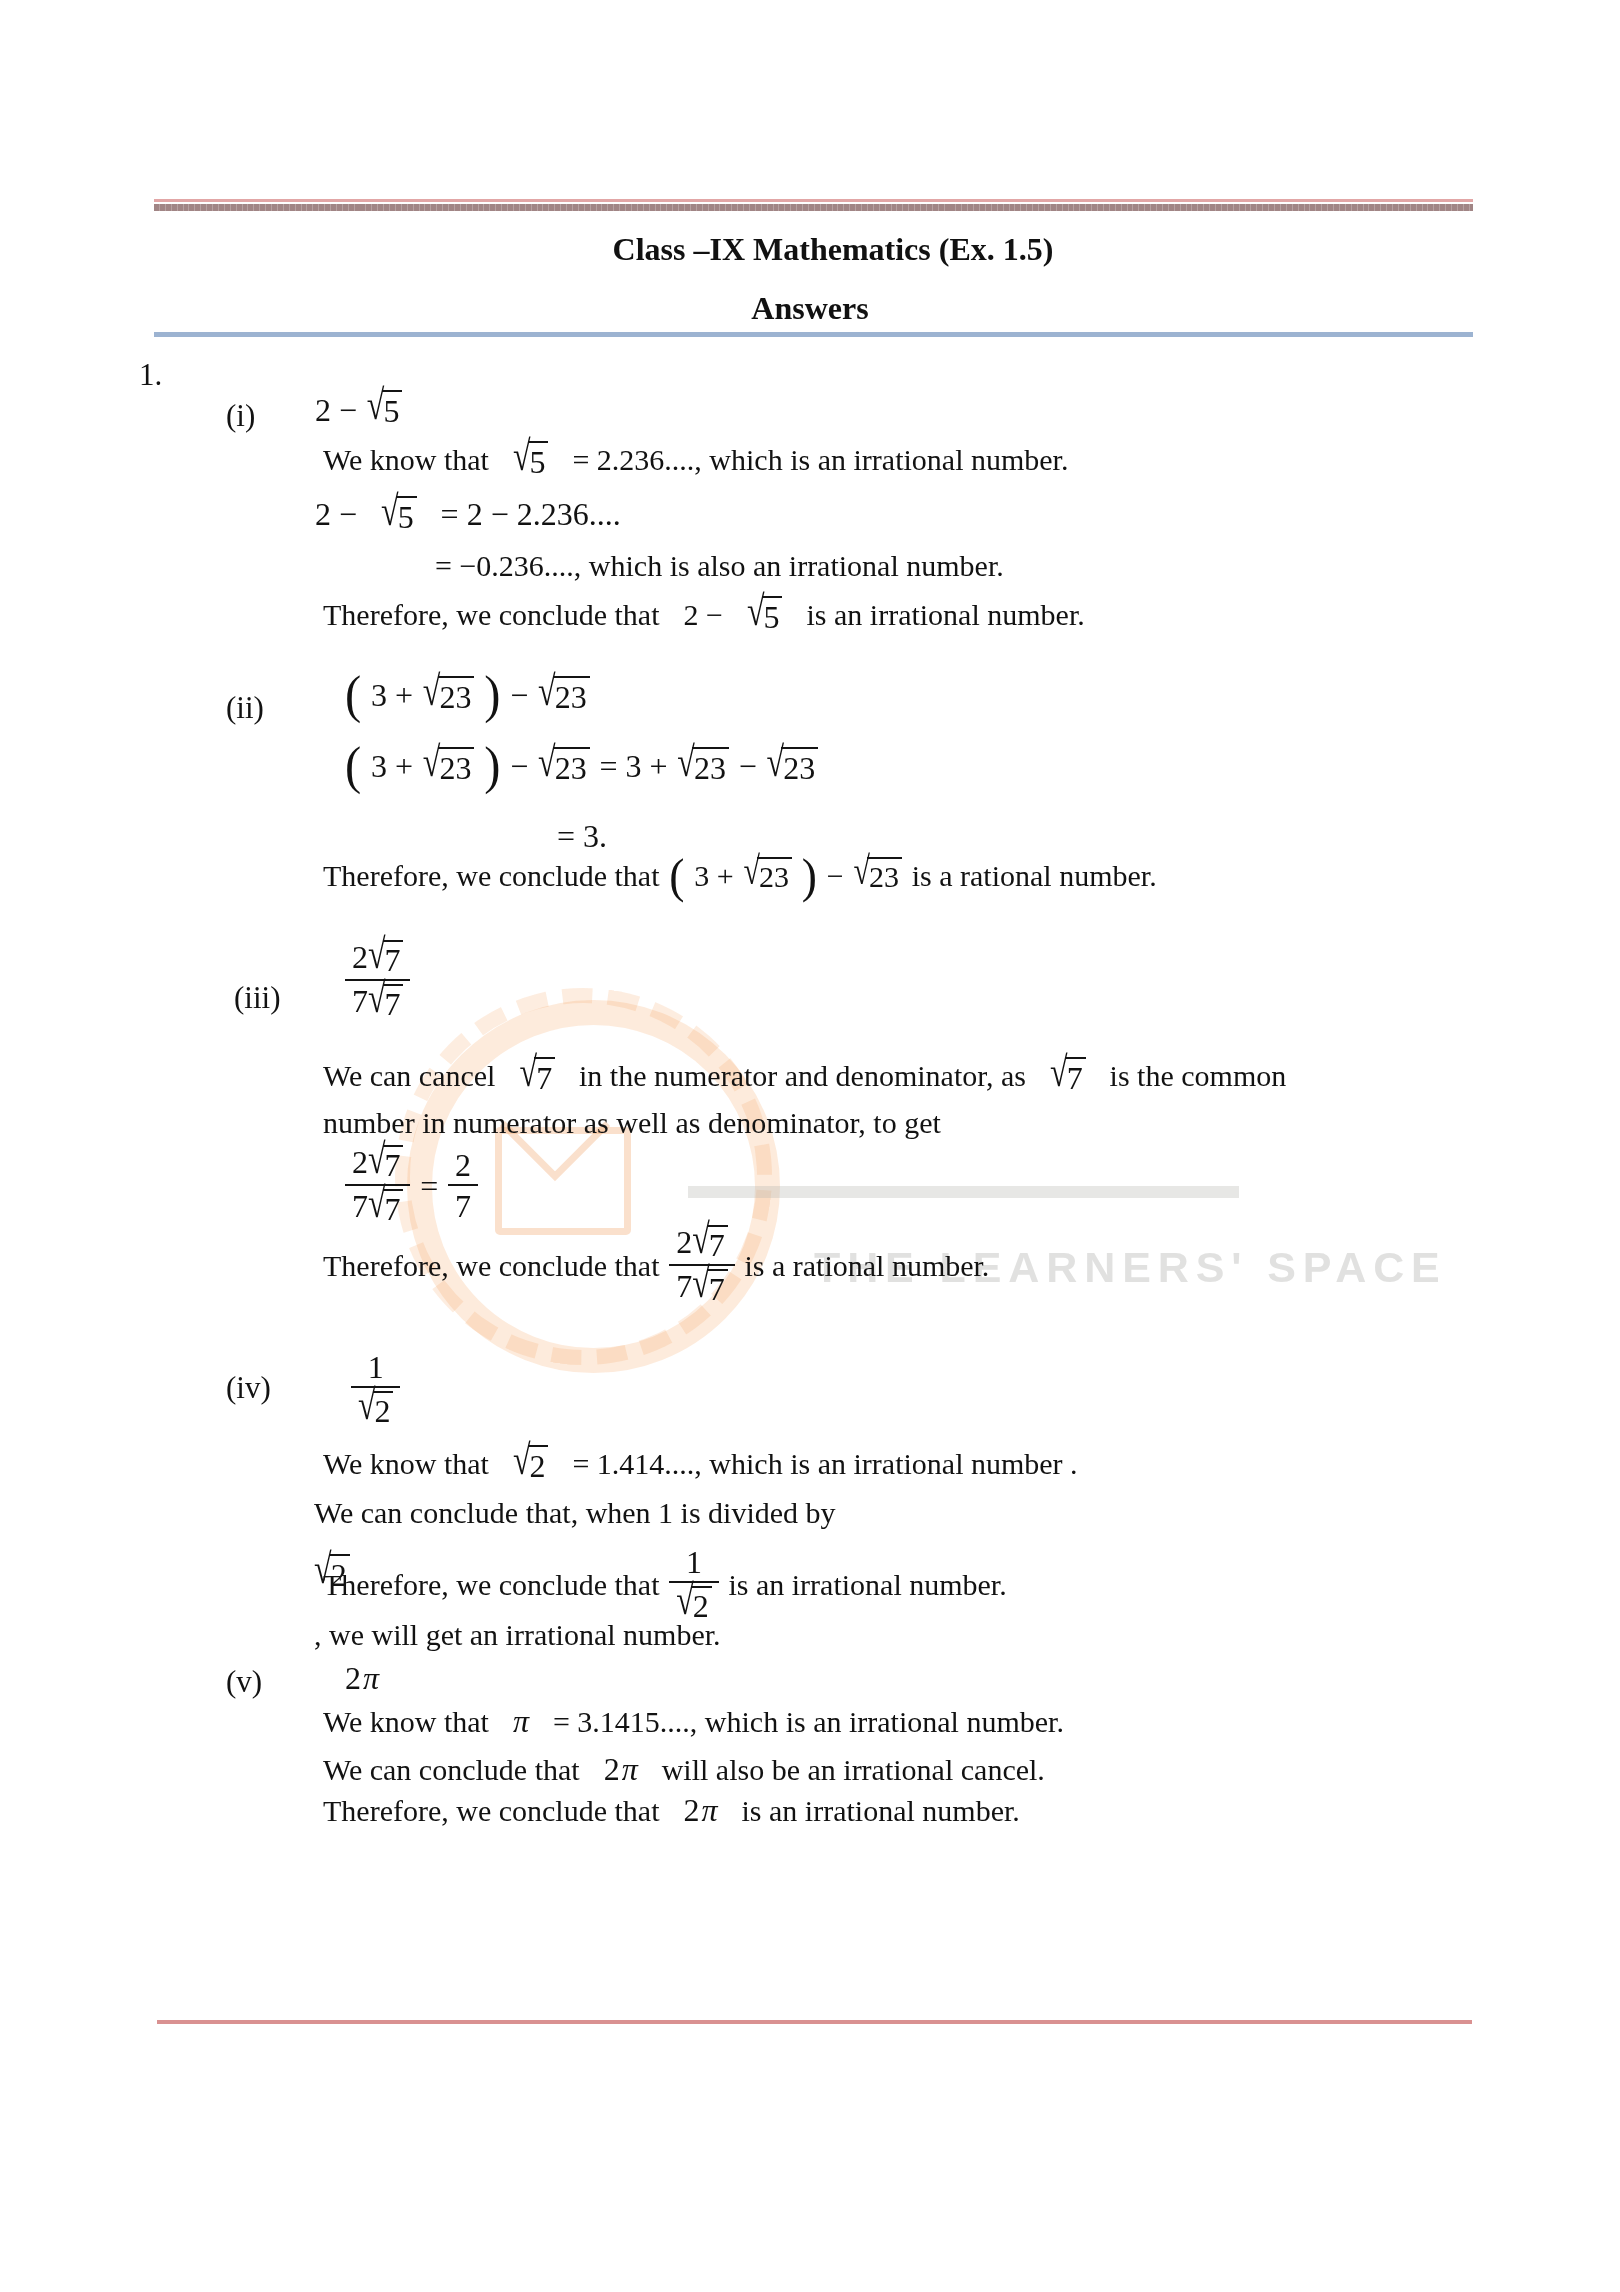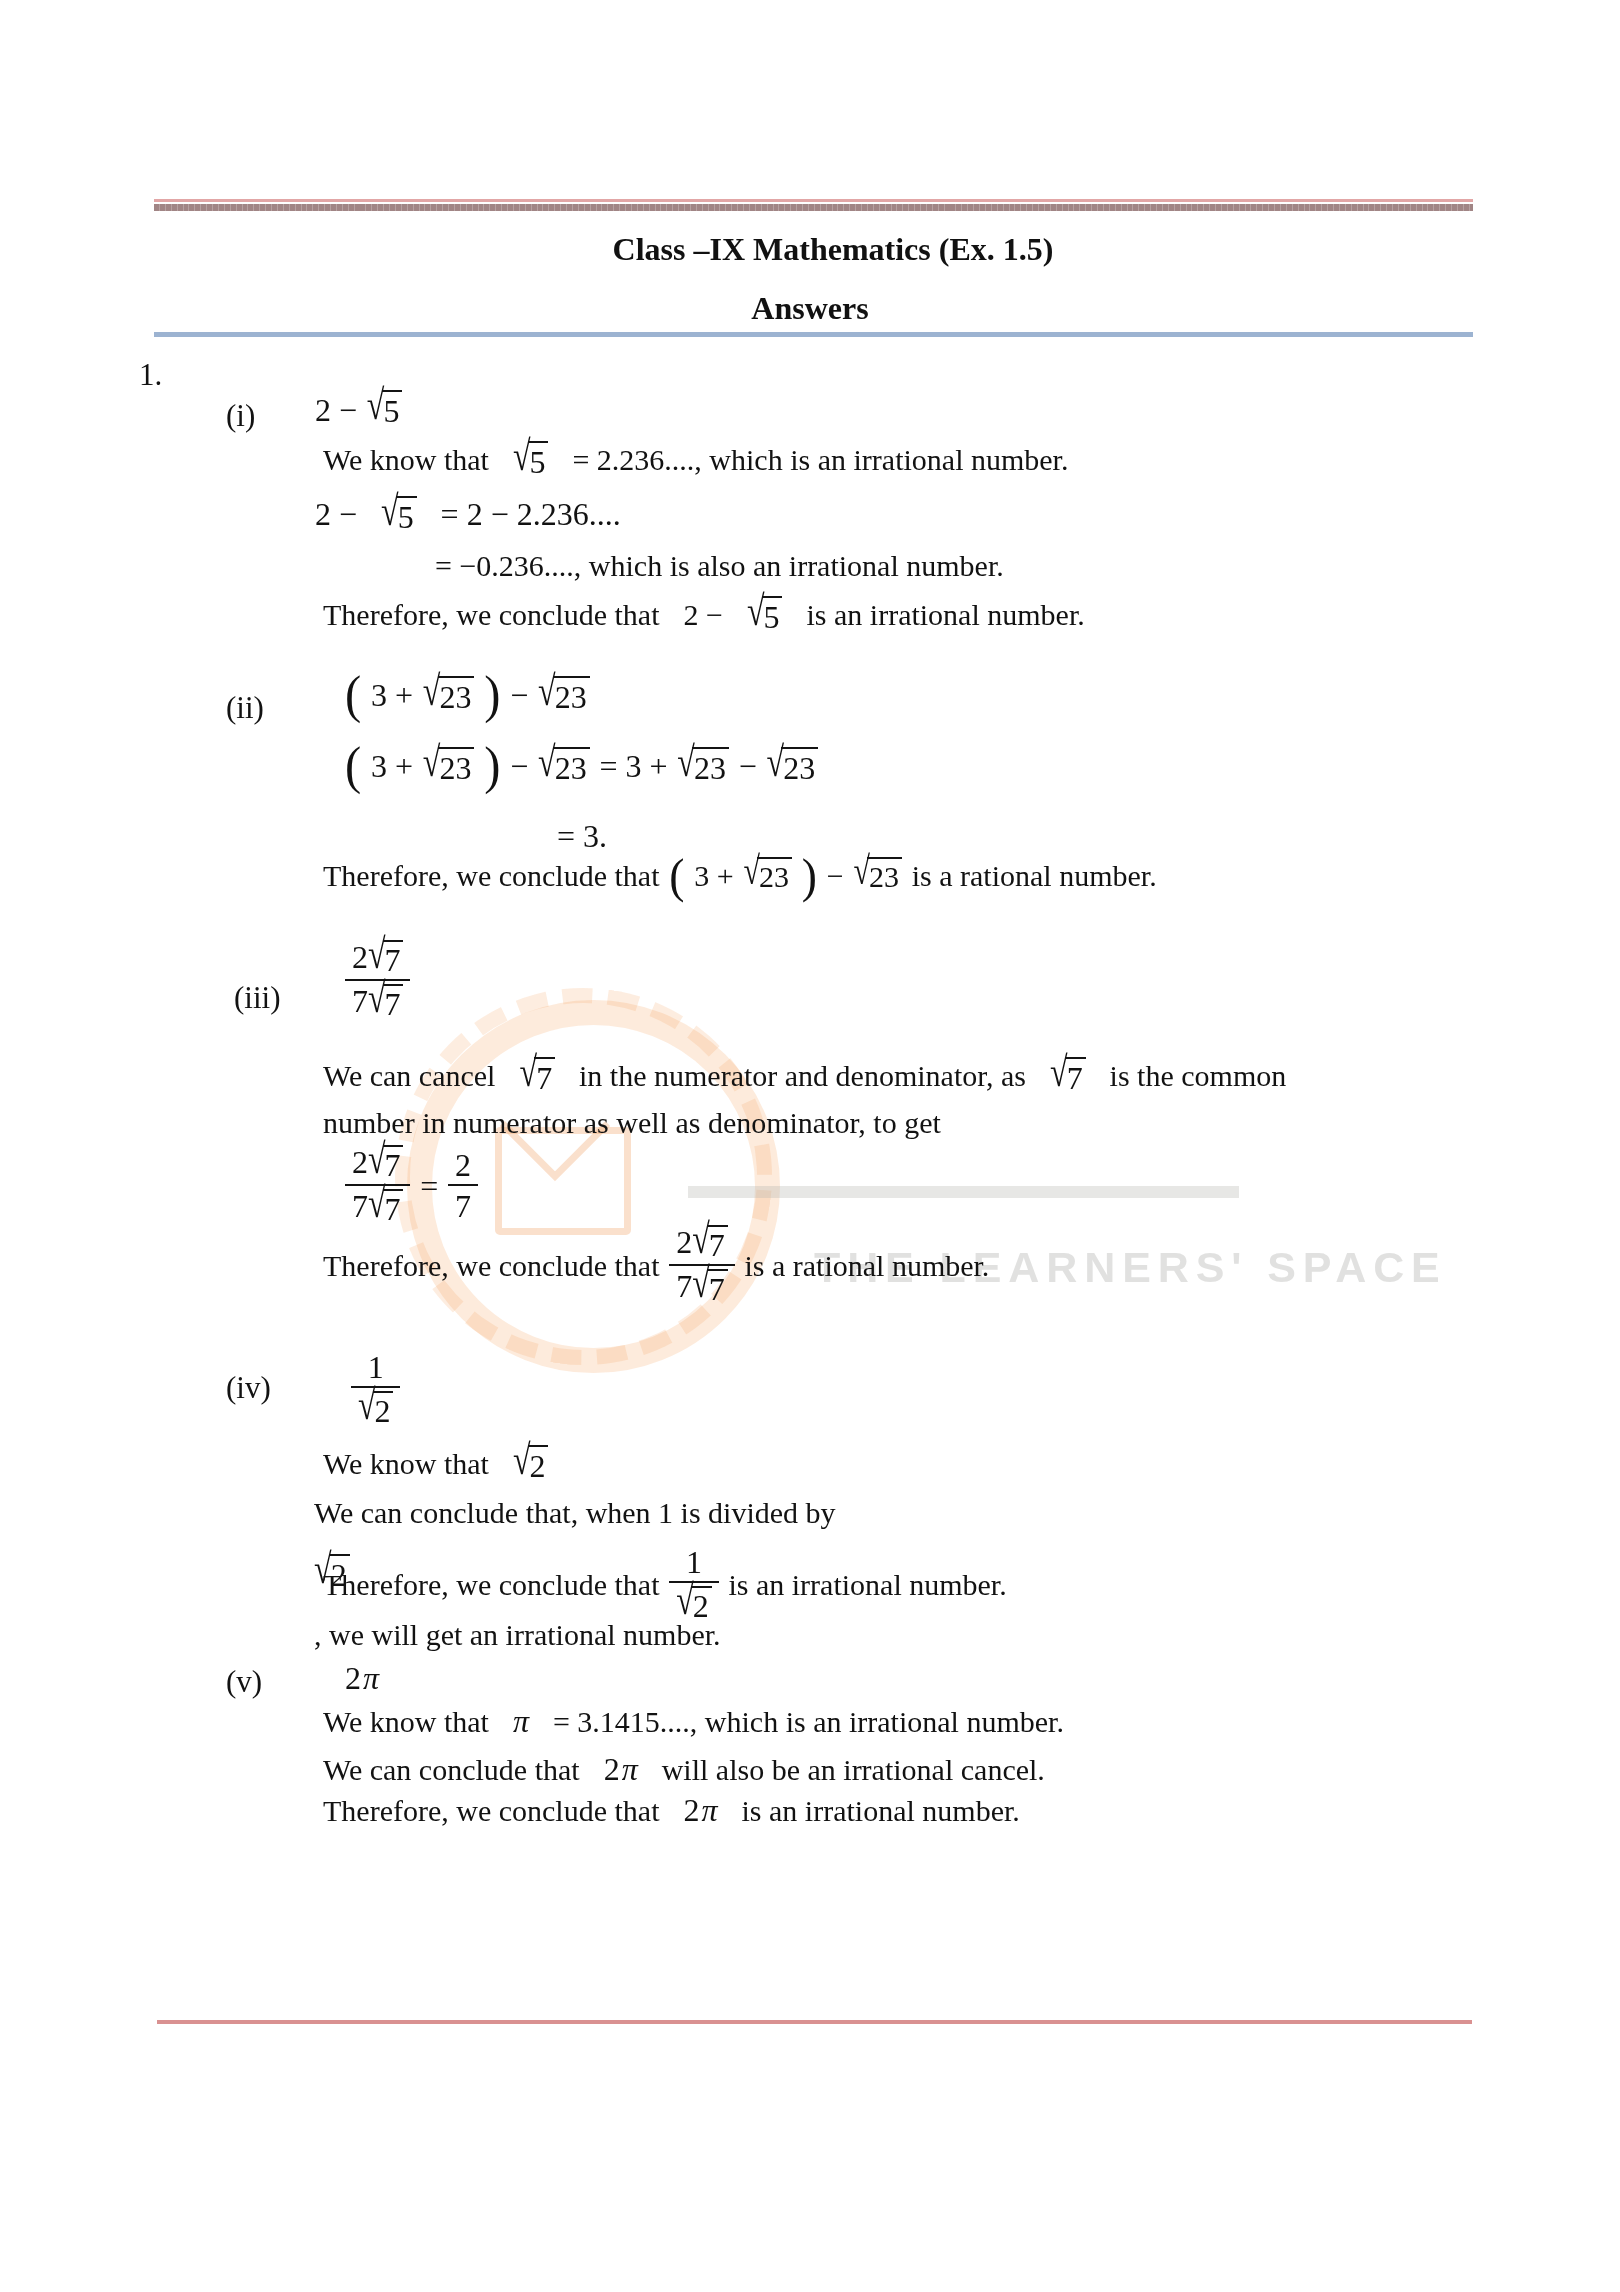--- a/index.html
+++ b/index.html
@@ -269,20 +269,21 @@
           </span></span>
     </span>
   </div>
 
   <div class="ln row" style="top:1445px; left:323px;">
     <span>We know that</span>
       <span class="sq math">
         <span class="rsgn">√</span>
         <span class="rad">2</span>
       </span>
+      <span>= 1.414...., which is an irrational number .</span>
   </div>
 
   <div class="ln row" style="top:1496px; left:314px;flex-direction:column;">
     <span>We can conclude that, when 1 is divided by</span>
       <span class="sq math">
         <span class="rsgn">√</span>
         <span class="rad">2</span>
       </span>
       <span>, we will get an irrational number.</span>
   </div>

